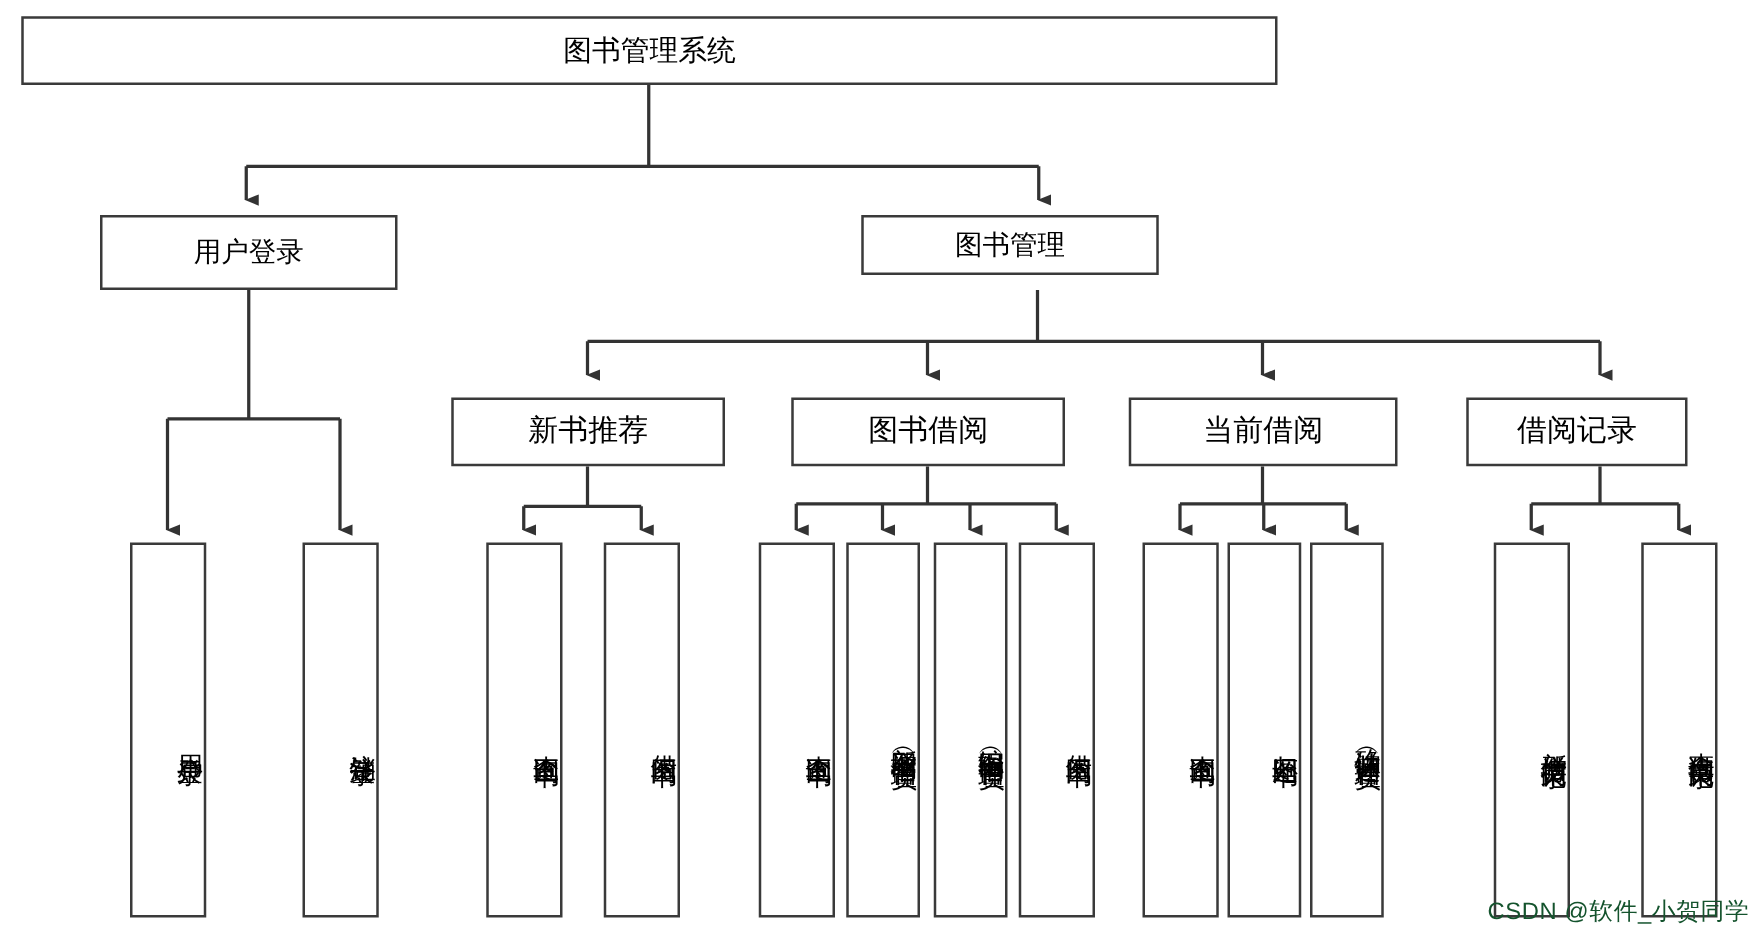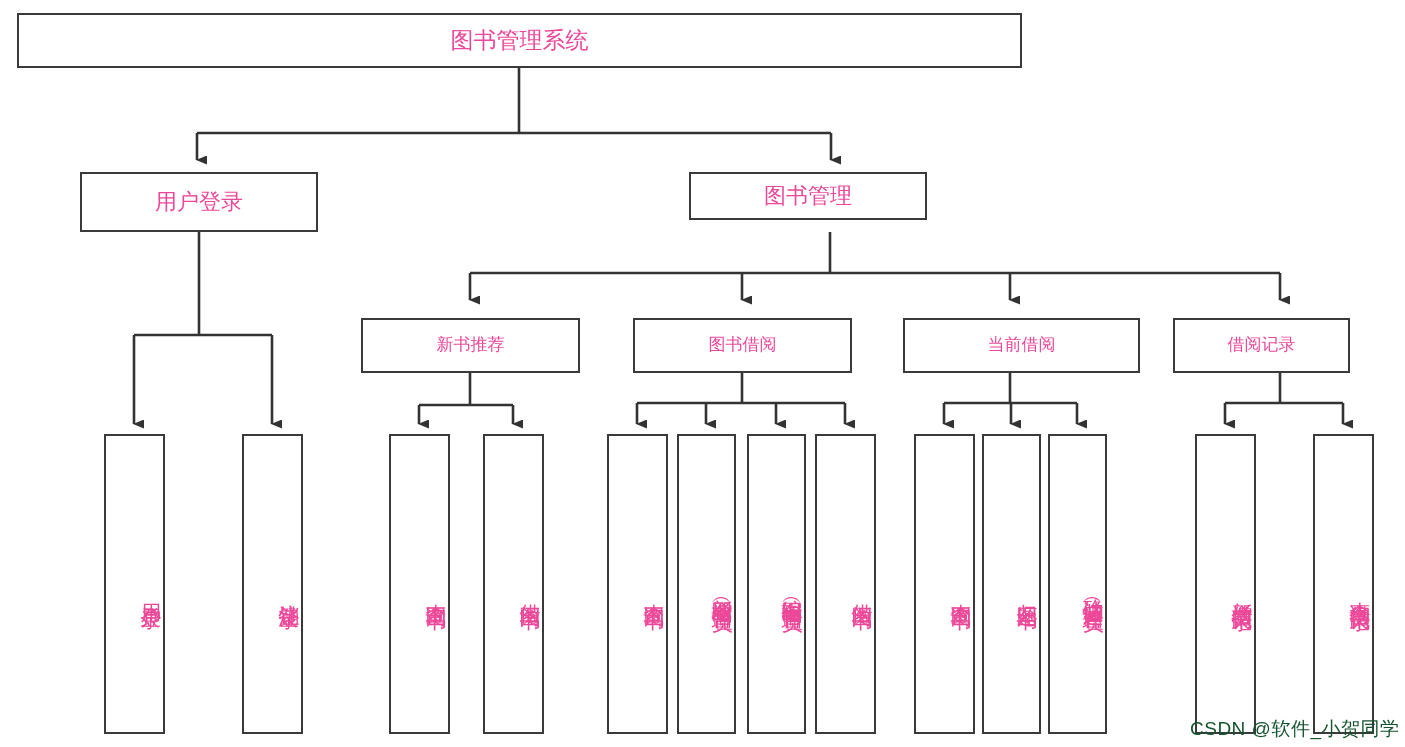--- a/index.html
+++ b/index.html
@@ -27,32 +27,32 @@
     pointer-events: none;
   }
   .node {
     position: absolute;
     box-sizing: border-box;
     background: #ffffff;
     border: 2.5px solid #3a3a3a;
     display: flex;
     align-items: center;
     justify-content: center;
-    color: #ec4899;
+    color: #000000;
     line-height: 1.18;
     text-align: center;
   }
   .node.root {
     font-size: 23px;
   }
   .node.level1 {
     font-size: 22px;
   }
   .node.level2 {
-    font-size: 17px;
+    font-size: 24px;
   }
   .node.leaf {
     font-size: 21px;
     writing-mode: vertical-rl;
     text-orientation: upright;
     align-items: flex-start;
     justify-content: center;
     padding-top: 14px;
     letter-spacing: 2px;
   }
@@ -136,21 +136,21 @@
   <div class="node level1" style="left:689px; top:172px; width:238px; height:48px;">
     <span>图书管理</span>
   </div>
 
   <div class="node level2" style="left:361px; top:318px; width:219px; height:55px;">
     <span>新书推荐</span>
   </div>
   <div class="node level2" style="left:633px; top:318px; width:219px; height:55px;">
     <span>图书借阅</span>
   </div>
-  <div class="node level2" style="left:903px; top:318px; width:237px; height:55px;">
+  <div class="node level2" style="left:903px; top:318px; width:215px; height:55px;">
     <span>当前借阅</span>
   </div>
   <div class="node level2" style="left:1173px; top:318px; width:177px; height:55px;">
     <span>借阅记录</span>
   </div>
 
   <div class="node leaf" style="left:104px; top:434px; width:61px; height:300px;">
     <span class="vtext">用户登录</span>
   </div>
   <div class="node leaf" style="left:242px; top:434px; width:61px; height:300px;">

